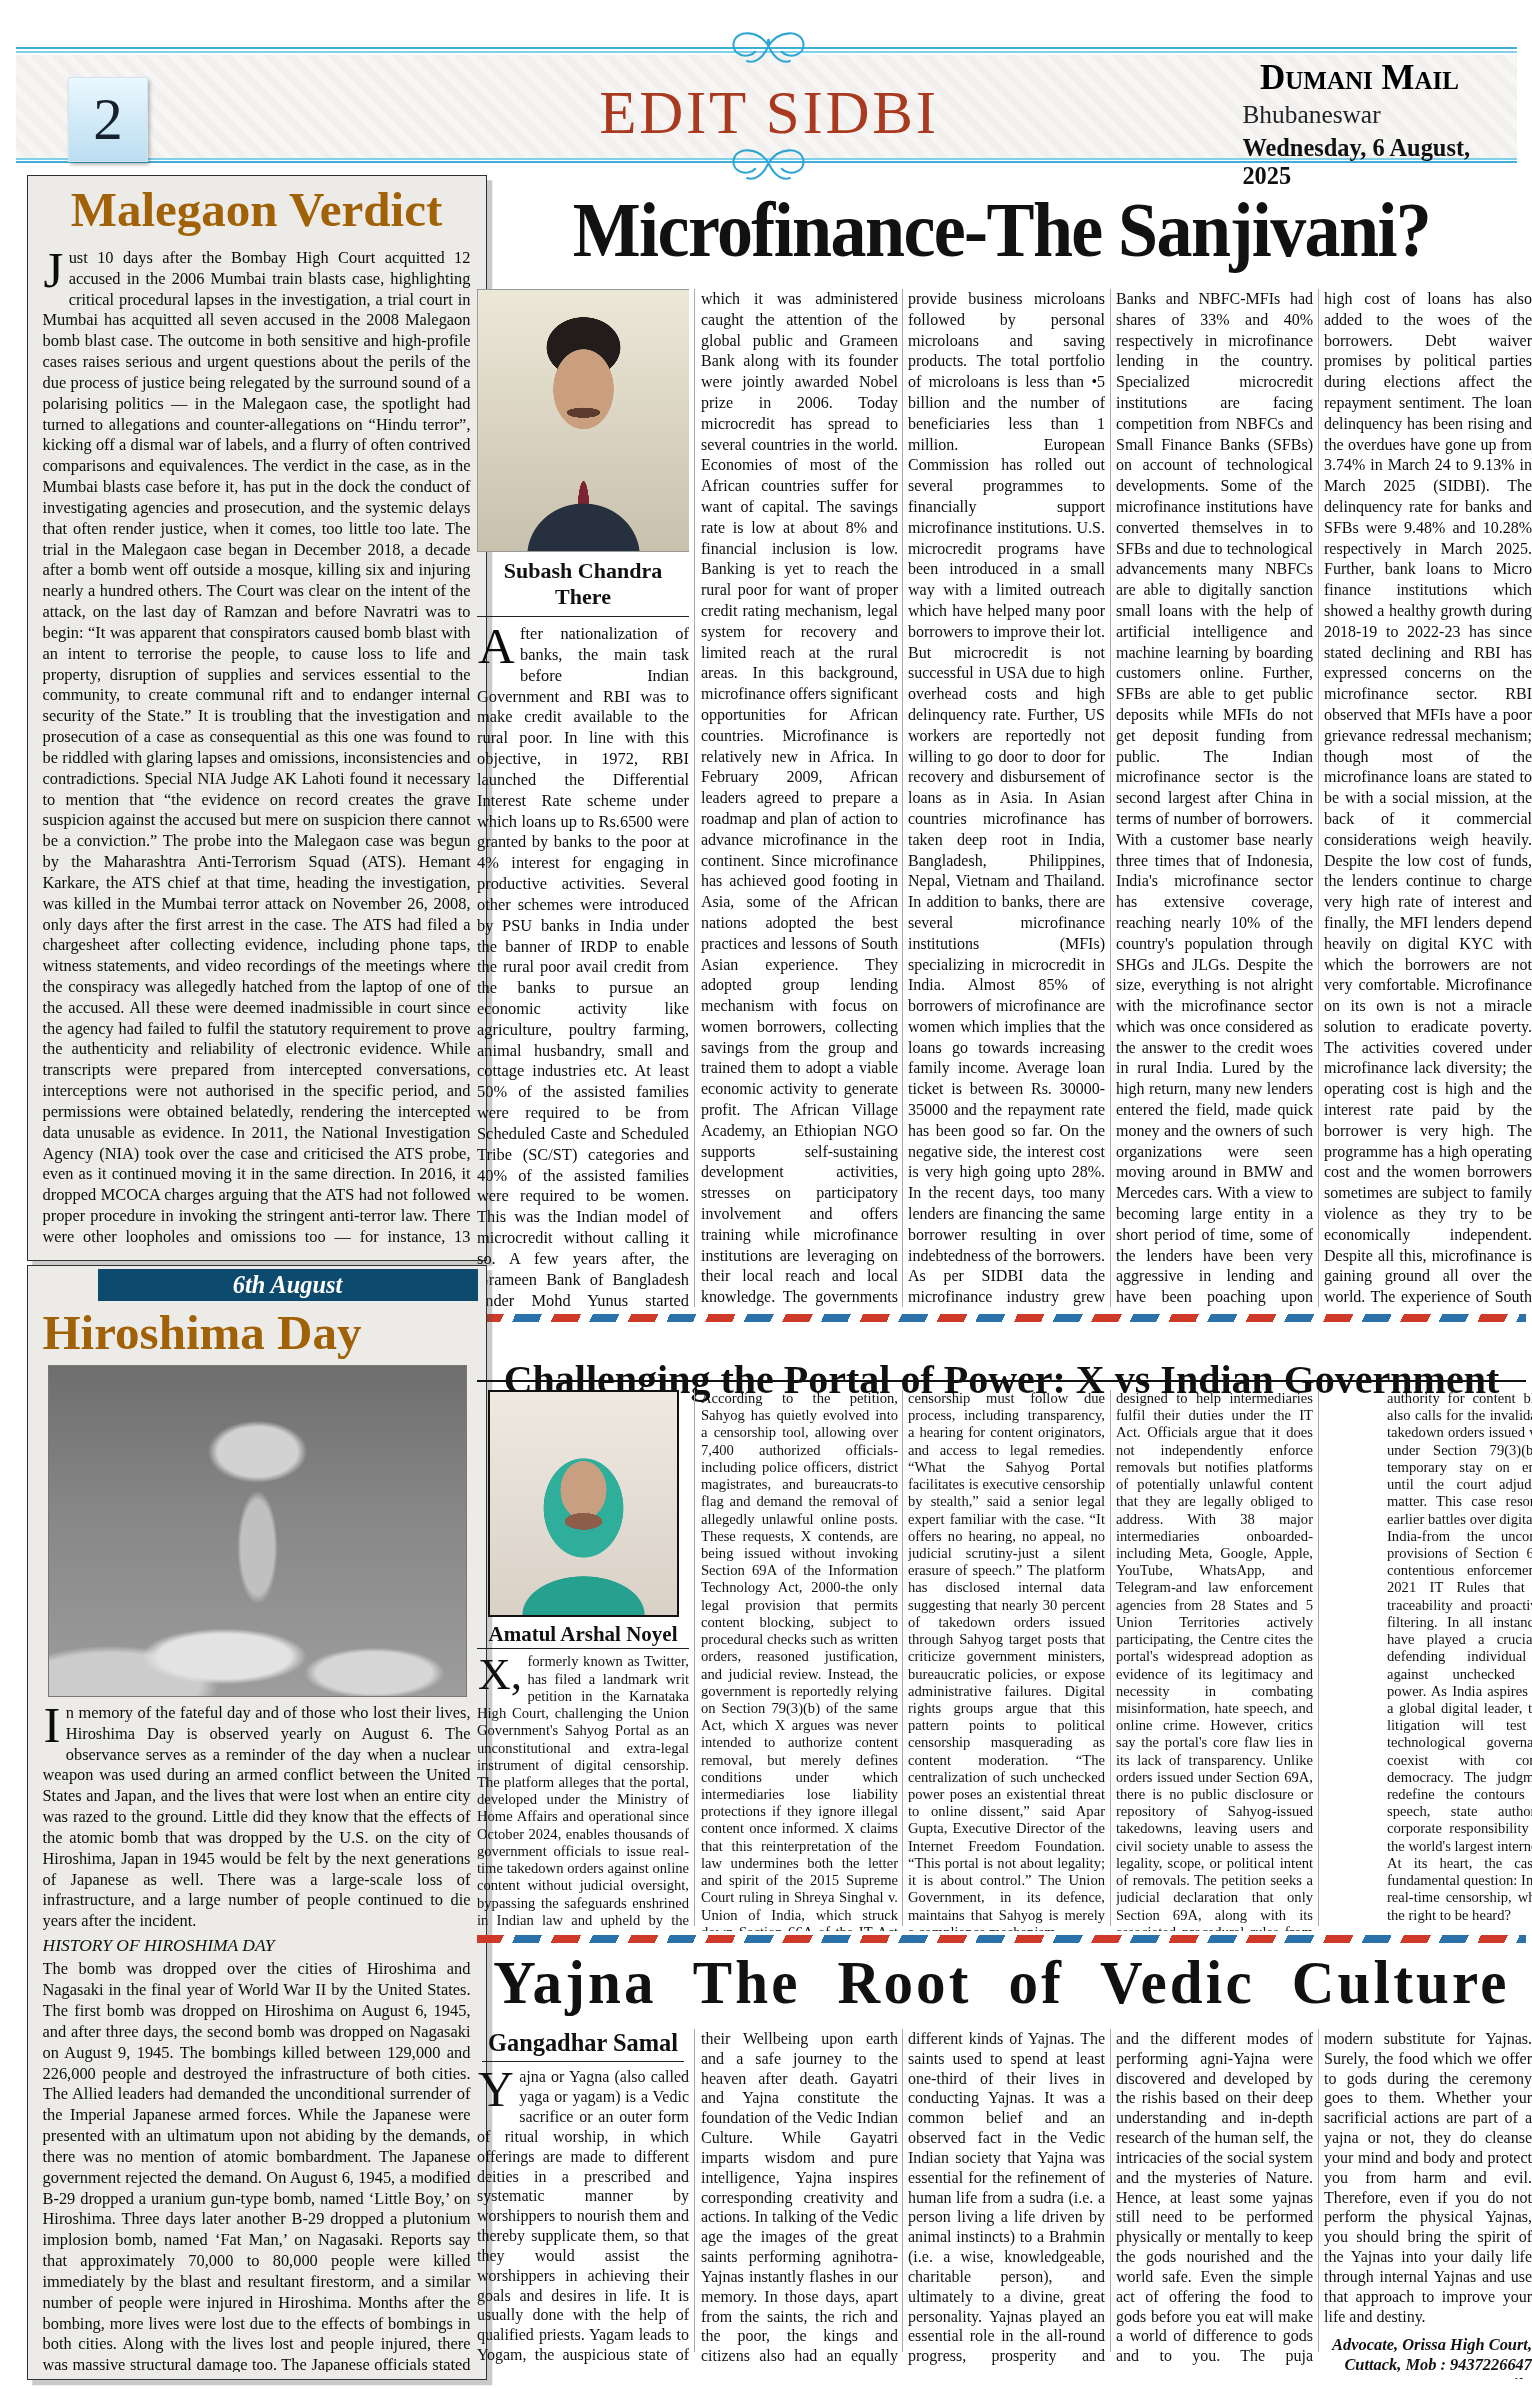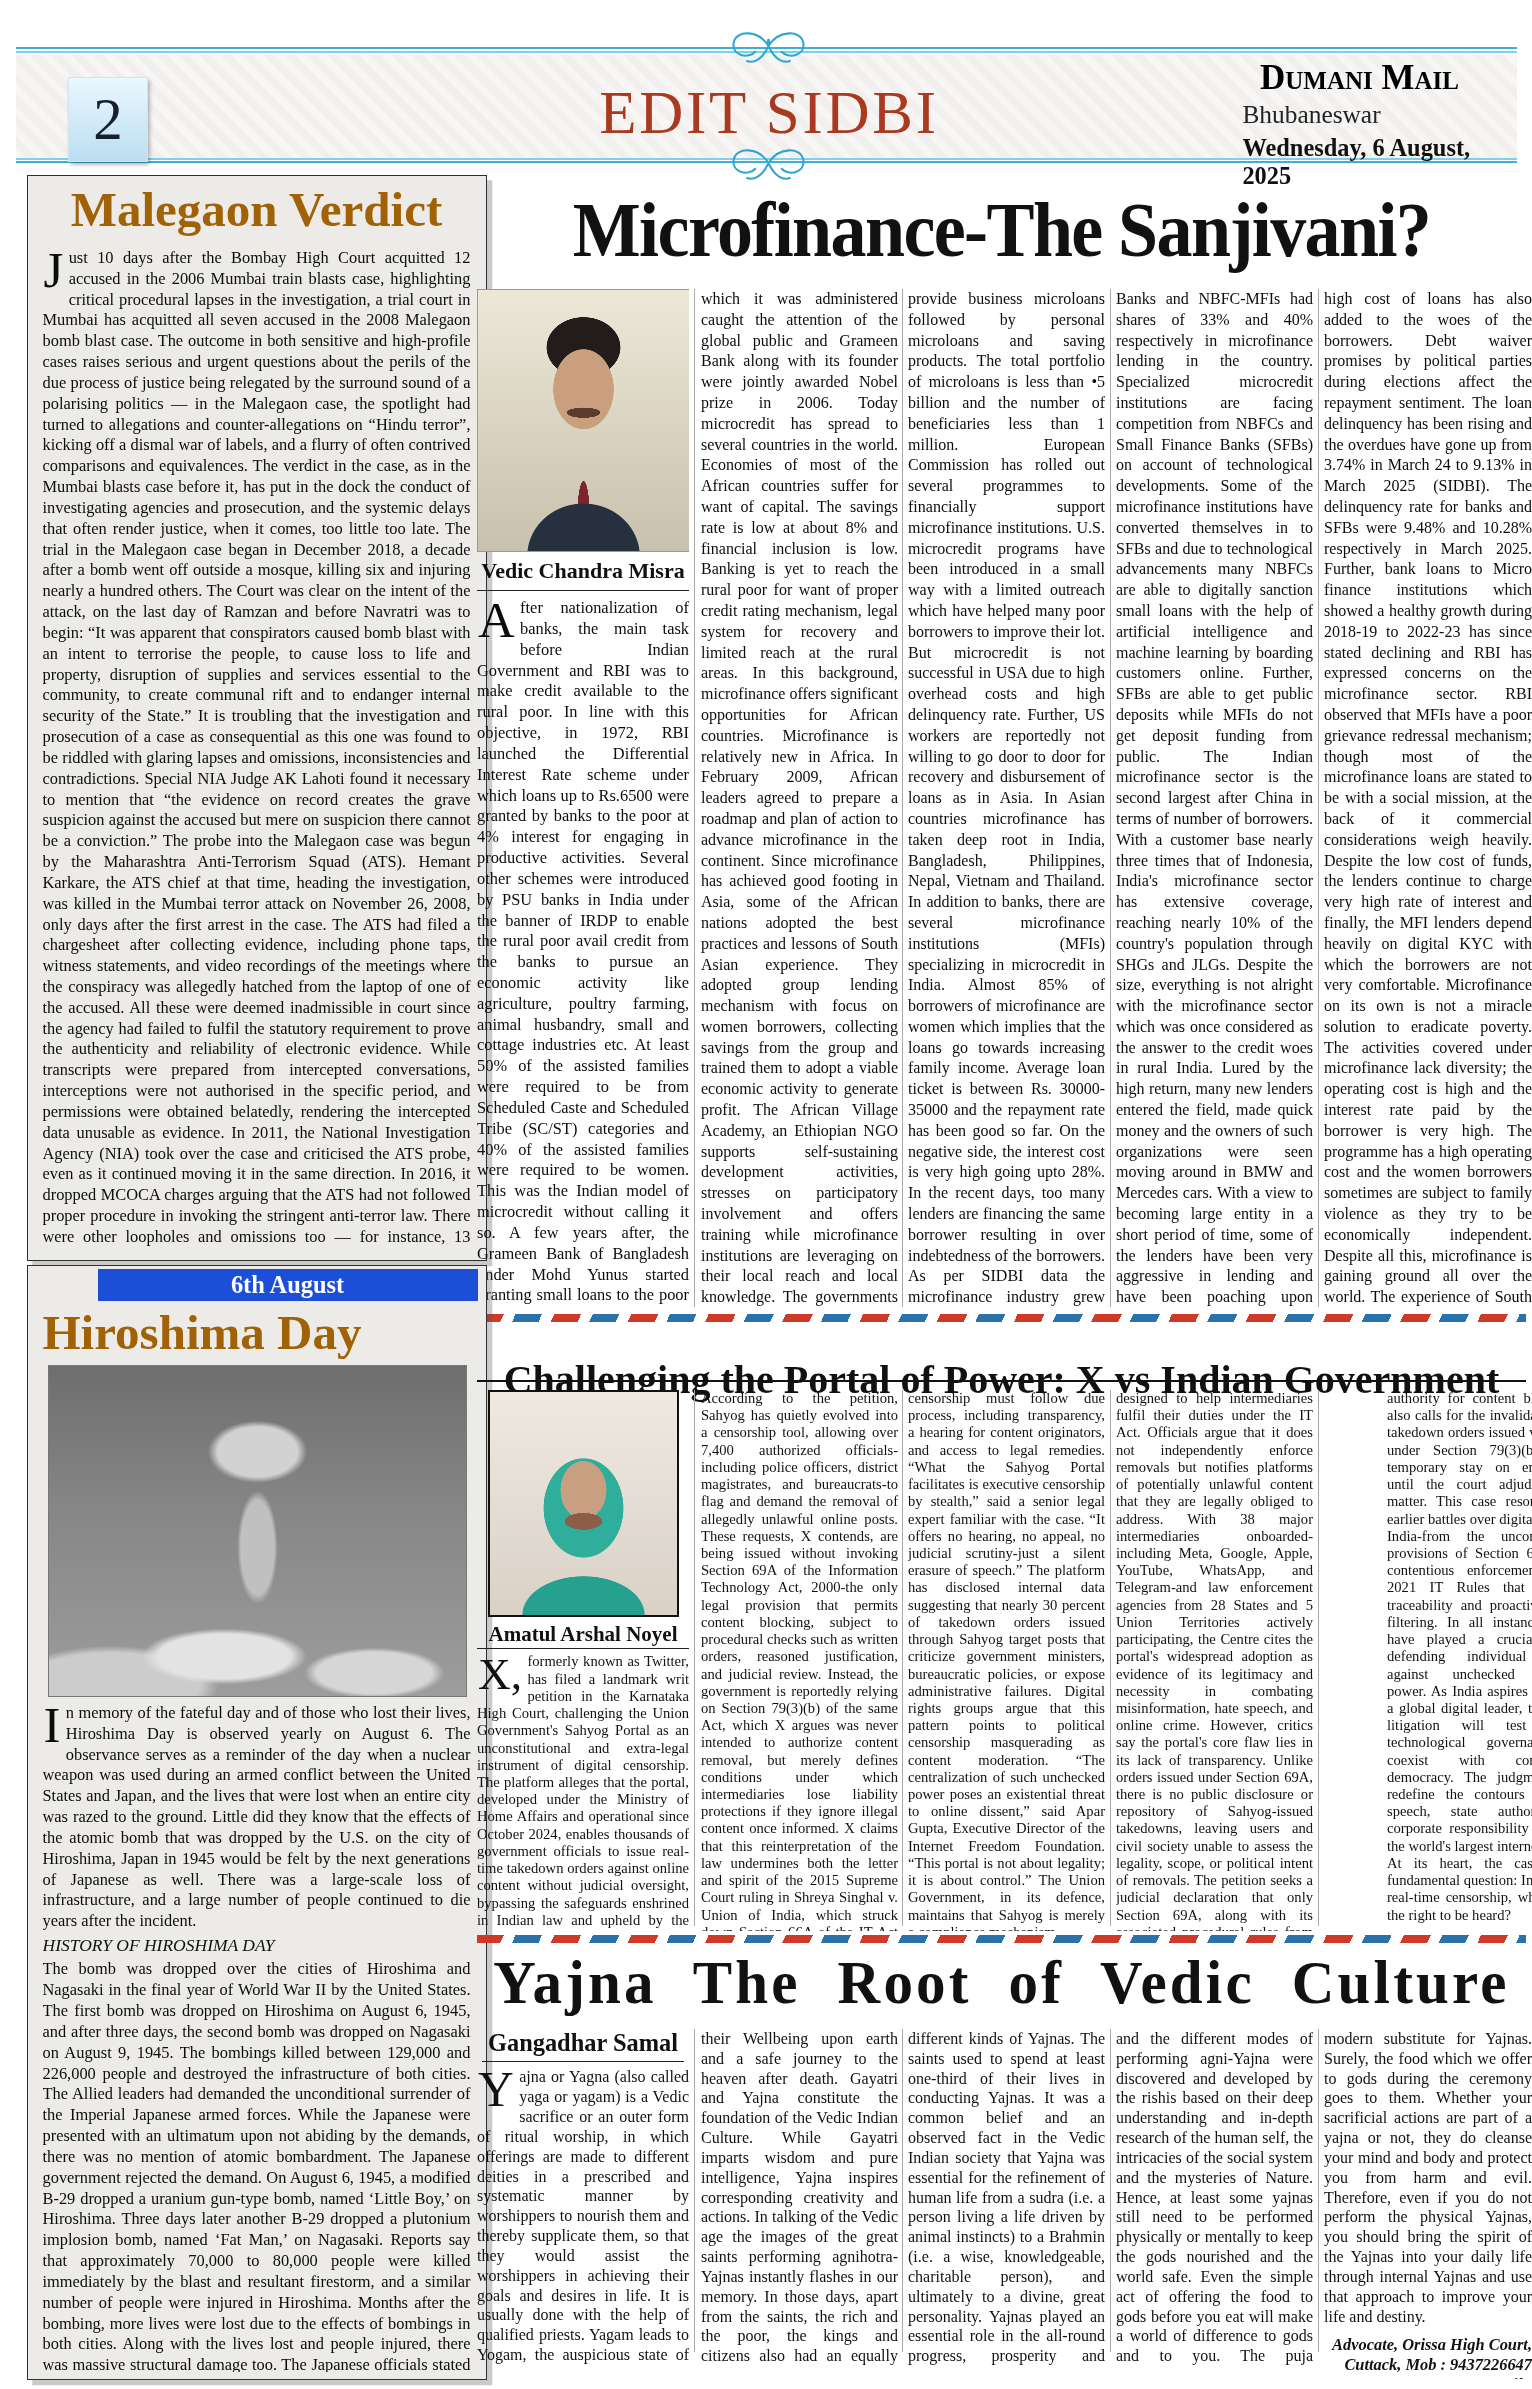--- a/index.html
+++ b/index.html
@@ -41,21 +41,21 @@
             font-size:72px;font-weight:bold;letter-spacing:-1.6px;transform:scaleY(1.08);}
   .photo-misra{width:211px;height:261px;border:0.5px solid #999;
     background:
       radial-gradient(ellipse 27.6px 8.5px at 50% 47%,#5d3b2e 60%,rgba(0,0,0,0) 61%),
       radial-gradient(ellipse 50px 66px at 50% 38%,#c99f7e 60%,rgba(0,0,0,0) 61%),
       radial-gradient(ellipse 61px 50px at 50% 22%,#221d1b 60%,rgba(0,0,0,0) 61%),
       radial-gradient(ellipse 93px 87px at 50% 102%,#26303f 60%,rgba(0,0,0,0) 61%),
       radial-gradient(ellipse 10.6px 64px at 50% 88%,#7d2433 60%,rgba(0,0,0,0) 61%),
       linear-gradient(180deg,#ece8d8 0%,#d9d2c0 55%,#c8c1ad 100%);}
   
-  .banner{position:absolute;background:#1d4ed8;color:#fff;font-weight:bold;
+  .banner{position:absolute;background:#0c4a6e;color:#fff;font-style:italic;font-weight:bold;
           font-size:24.4px;display:flex;align-items:center;justify-content:center;}
   .photo-cloud{position:absolute;width:417px;height:330px;border:0.5px solid #777;
     background:
       radial-gradient(ellipse 80px 50px at 50% 26%,#d2d2d2 50%,rgba(0,0,0,0) 62%),
       radial-gradient(ellipse 32px 90px at 50% 55%,#c0c0c0 52%,rgba(0,0,0,0) 63%),
       radial-gradient(ellipse 133px 45px at 42% 88%,#e3e3e3 50%,rgba(0,0,0,0) 62%),
       radial-gradient(ellipse 111px 40px at 78% 93%,#d6d6d6 52%,rgba(0,0,0,0) 63%),
       radial-gradient(ellipse 170px 64px at 15% 97%,#cccccc 52%,rgba(0,0,0,0) 63%),
       linear-gradient(180deg,#6e6e6e 0%,#878787 45%,#9d9d9d 100%);}
   .subhead{font-style:italic;font-size:17.5px;margin:3.2px 0;}
@@ -117,21 +117,21 @@
 
   <div class="gbox" style="top:175px;height:1084px;">
     <h1>Malegaon Verdict</h1>
     <div class="body-text dc" style="position:absolute;left:15px;right:15px;top:72px;bottom:9.5px;overflow:hidden;">Just 10 days after the Bombay High Court acquitted 12 accused in the 2006 Mumbai train blasts case, highlighting critical procedural lapses in the investigation, a trial court in Mumbai has acquitted all seven accused in the 2008 Malegaon bomb blast case. The outcome in both sensitive and high-profile cases raises serious and urgent questions about the perils of the due process of justice being relegated by the surround sound of a polarising politics — in the Malegaon case, the spotlight had turned to allegations and counter-allegations on “Hindu terror”, kicking off a dismal war of labels, and a flurry of often contrived comparisons and equivalences. The verdict in the case, as in the Mumbai blasts case before it, has put in the dock the conduct of investigating agencies and prosecution, and the systemic delays that often render justice, when it comes, too little too late. The trial in the Malegaon case began in December 2018, a decade after a bomb went off outside a mosque, killing six and injuring nearly a hundred others. The Court was clear on the intent of the attack, on the last day of Ramzan and before Navratri was to begin: “It was apparent that conspirators caused bomb blast with an intent to terrorise the people, to cause loss to life and property, disruption of supplies and services essential to the community, to create communal rift and to endanger internal security of the State.” It is troubling that the investigation and prosecution of a case as consequential as this one was found to be riddled with glaring lapses and omissions, inconsistencies and contradictions. Special NIA Judge AK Lahoti found it necessary to mention that “the evidence on record creates the grave suspicion against the accused but mere on suspicion there cannot be a conviction.” The probe into the Malegaon case was begun by the Maharashtra Anti-Terrorism Squad (ATS). Hemant Karkare, the ATS chief at that time, heading the investigation, was killed in the Mumbai terror attack on November 26, 2008, only days after the first arrest in the case. The ATS had filed a chargesheet after collecting evidence, including phone taps, witness statements, and video recordings of the meetings where the conspiracy was allegedly hatched from the laptop of one of the accused. All these were deemed inadmissible in court since the agency had failed to fulfil the statutory requirement to prove the authenticity and reliability of electronic evidence. While transcripts were prepared from intercepted conversations, interceptions were not authorised in the specific period, and permissions were obtained belatedly, rendering the intercepted data unusable as evidence. In 2011, the National Investigation Agency (NIA) took over the case and criticised the ATS probe, even as it continued moving it in the same direction. In 2016, it dropped MCOCA charges arguing that the ATS had not followed proper procedure in invoking the stringent anti-terror law. There were other loopholes and omissions too — for instance, 13 statements of witnesses went missing from the court records. The investigation in the Malegaon case was mired in political controversy over the (religious) colour and shade of terror right from the beginning. Investigators in cases such as this one do come under an enormous amount of pressure. But that is a challenge to be professionally navigated, it cannot lead to slipshod investigations and inordinate delays. Given that the court has underlined the several omissions of the state and said explicitly that there is “grave suspicion,” the NIA must appeal the verdict, and make a better case.</div>
   </div>
 
   <div class="mf-title">Microfinance-The Sanjivani?</div>
 
   <div class="col" style="left:477px;top:289px;width:212px;height:1019px;">
     <div class="photo-misra"></div>
-    <div class="caption">Vedic Chandra Misra</div>
+    <div class="caption">Subash Chandra There</div>
     <div class="body-text dc" style="margin-top:7.4px;">After nationalization of banks, the main task before Indian Government and RBI was to make credit available to the rural poor. In line with this objective, in 1972, RBI launched the Differential Interest Rate scheme under which loans up to Rs.6500 were granted by banks to the poor at 4% interest for engaging in productive activities. Several other schemes were introduced by PSU banks in India under the banner of IRDP to enable the rural poor avail credit from the banks to pursue an economic activity like agriculture, poultry farming, animal husbandry, small and cottage industries etc. At least 50% of the assisted families were required to be from Scheduled Caste and Scheduled Tribe (SC/ST) categories and 40% of the assisted families were required to be women. This was the Indian model of microcredit without calling it so. A few years after, the Grameen Bank of Bangladesh under Mohd Yunus started granting small loans to the poor to pursue economic activity under the name Micro credit. The Grameen model of microcredit was successful due to the group lending approach, personal follow up and weekly recovery of installments at borrowers' doorsteps. The term microcredit and the manner in</div>
   </div>
   <div class="col body-text" style="left:701px;top:289px;width:197px;height:1019px;font-size:16px;line-height:1.30;">which it was administered caught the attention of the global public and Grameen Bank along with its founder were jointly awarded Nobel prize in 2006. Today microcredit has spread to several countries in the world. Economies of most of the African countries suffer for want of capital. The savings rate is low at about 8% and financial inclusion is low.  Banking is yet to reach the rural poor for want of proper credit rating mechanism, legal system for recovery and limited reach at the rural areas.  In this background, microfinance offers significant opportunities for African countries. Microfinance is relatively new in Africa. In February 2009, African leaders agreed to prepare a roadmap and plan of action to advance microfinance in the continent. Since microfinance has achieved good footing in Asia, some of the African nations adopted the best practices and lessons of South Asian experience. They adopted group lending mechanism with focus on women borrowers, collecting savings from the group and trained them to adopt a viable economic activity to generate profit. The African Village Academy, an Ethiopian NGO supports  self-sustaining development activities, stresses on participatory involvement and offers training while microfinance institutions are leveraging on their local reach and local knowledge. The governments of Nigeria and Kenya are also supporting MSME segment by allocation of funds and subsidy for the poor. European Investment Bank finances microfinance institutions in several countries in Africa like Mali, Zambia and Morocco. Microfinance has set foot in Europe and USA also. In Europe most of the microfinance lenders started working after 2000. These are relatively small players and</div>
   <div class="col body-text" style="left:908px;top:289px;width:197px;height:1019px;font-size:16px;line-height:1.30;">provide business microloans followed by personal microloans and saving products. The total portfolio of microloans is less than •5 billion and the number of beneficiaries less than 1 million. European Commission has rolled out several programmes to financially support microfinance institutions. U.S. microcredit programs have been introduced in a small way with a limited outreach which have helped many poor borrowers to improve their lot. But microcredit is not successful in USA due to high overhead costs and high delinquency rate. Further, US workers are reportedly not willing to go door to door for recovery and disbursement of loans as in Asia. In Asian countries microfinance has taken deep root in India, Bangladesh, Philippines, Nepal, Vietnam and Thailand. In addition to banks, there are several microfinance institutions (MFIs) specializing in microcredit in India. Almost 85% of borrowers of microfinance are women which implies that the loans go towards increasing family income. Average loan ticket is between Rs. 30000-35000 and the repayment rate has been good so far. On the negative side, the interest cost is very high going upto 28%. In the recent days, too many lenders are financing the same borrower resulting in over indebtedness of the borrowers. As per SIDBI data the microfinance industry grew robustly  upto June 2024, with the Gross Loan Portfolio(GLP) growing to a peak of Rs.3.91 lakh crore after which GLP  sharply dropped to Rs.3.35 lakh crore in March 2025. Active borrower number and loan accounts also declined between March 24  and March 25. The growth rate of loan disbursements declined from the level of 7.78% in 22-23 and 8.35% in 23-24 to 5.60% in 24-25.</div>
   <div class="col body-text" style="left:1116px;top:289px;width:197px;height:1019px;font-size:16px;line-height:1.30;">Banks and NBFC-MFIs had shares of 33% and 40% respectively in microfinance lending in the country. Specialized microcredit institutions are facing competition from NBFCs and Small Finance Banks (SFBs) on account of technological developments. Some of the microfinance institutions have converted themselves  in to SFBs and due to technological advancements many NBFCs are able to digitally sanction small loans with the help of artificial intelligence and machine learning by boarding customers online. Further, SFBs are able to get public deposits while MFIs do not get deposit funding from public. The Indian microfinance sector is the second largest after China in terms of number of borrowers. With a customer base nearly three times that of Indonesia, India's microfinance sector has extensive coverage, reaching nearly 10% of the country's population through SHGs and JLGs. Despite the size, everything is not alright with the microfinance sector which was once considered as the answer to the credit woes in rural India. Lured by the high return, many new lenders entered the field, made quick money and the owners of such organizations were seen moving around in BMW and Mercedes cars. With a view to becoming large entity in a short period of time, some of the lenders have been very aggressive in lending and have been poaching upon borrowers of other lenders resulting in multiple loans granted to same borrower by different lenders. The data shows that 24% of the borrowers  have availed loans from two or more lenders. The lenders granted loans without any credit history of borrowers, without any collaterals and in most cases the loans are granted for consumption purpose. The</div>
   <div class="col" style="left:1324px;top:289px;width:208px;height:1019px;">
     <div class="body-text" style="font-size:16px;line-height:1.30;">high cost of loans has also added to the woes of the borrowers. Debt waiver promises by political parties during elections affect the repayment sentiment.  The loan delinquency has been rising and the overdues have gone up from 3.74% in March 24 to 9.13% in March 2025 (SIDBI). The delinquency rate for banks and SFBs were 9.48% and 10.28% respectively in March 2025. Further, bank loans to Micro finance institutions which showed a healthy growth during 2018-19 to 2022-23 has since stated declining and RBI has expressed concerns on the microfinance sector. RBI observed that MFIs have a poor grievance redressal mechanism; though most of the microfinance loans are stated to be with a social mission, at the back of it commercial considerations weigh heavily. Despite the low cost of funds, the lenders continue to charge very high rate of interest and finally, the MFI lenders depend heavily on digital KYC with which the borrowers are not very comfortable. Microfinance on its own is not a miracle solution to eradicate poverty. The activities covered under microfinance lack diversity; the operating cost is high and the interest rate paid by the borrower is very high. The programme has a high operating cost and the women borrowers sometimes are subject to family violence as they try to be economically independent. Despite all this, microfinance is gaining ground all over the world. The experience of South Asia and other regions demonstrate that microfinance can deliver positive effects to meet the diverse needs of the poor and help lift them from poverty.</div>
 
   </div>
   <div class="vr" style="left:694px;top:289px;height:1018px;"></div>

